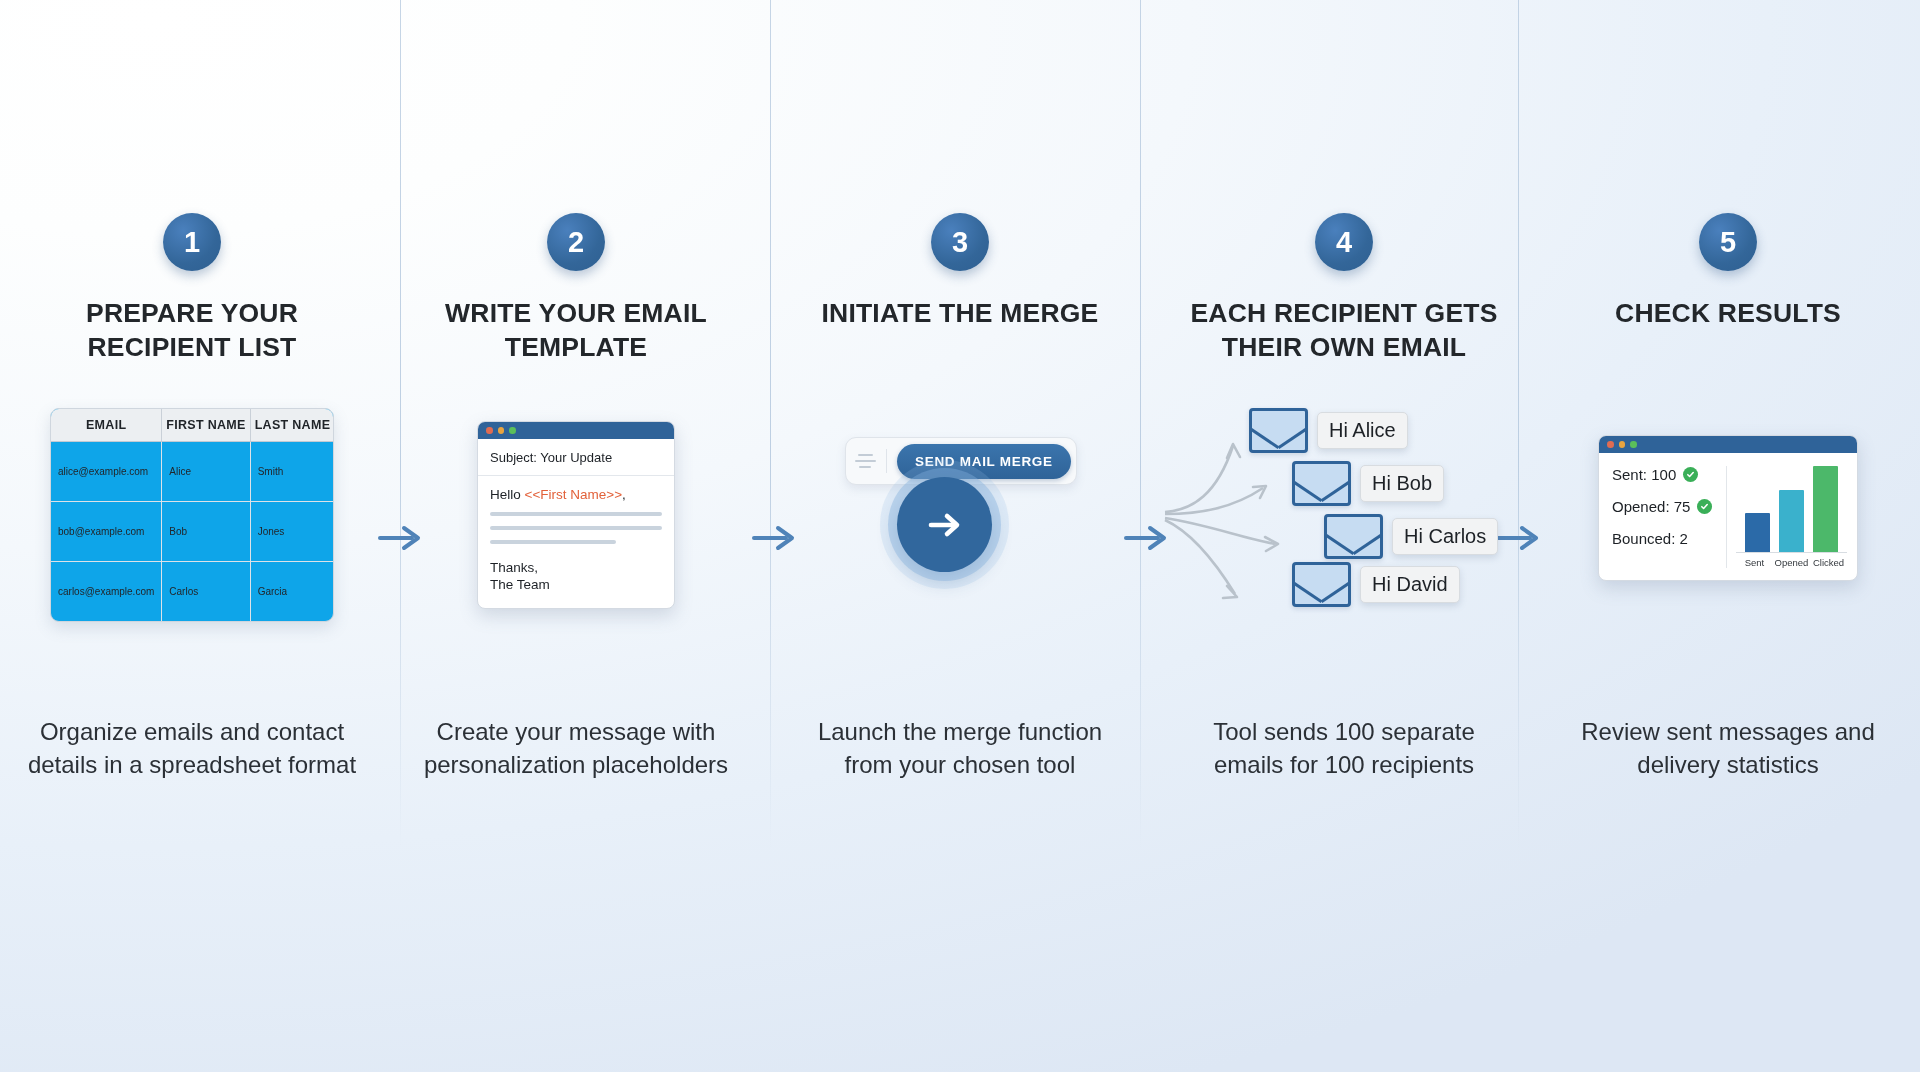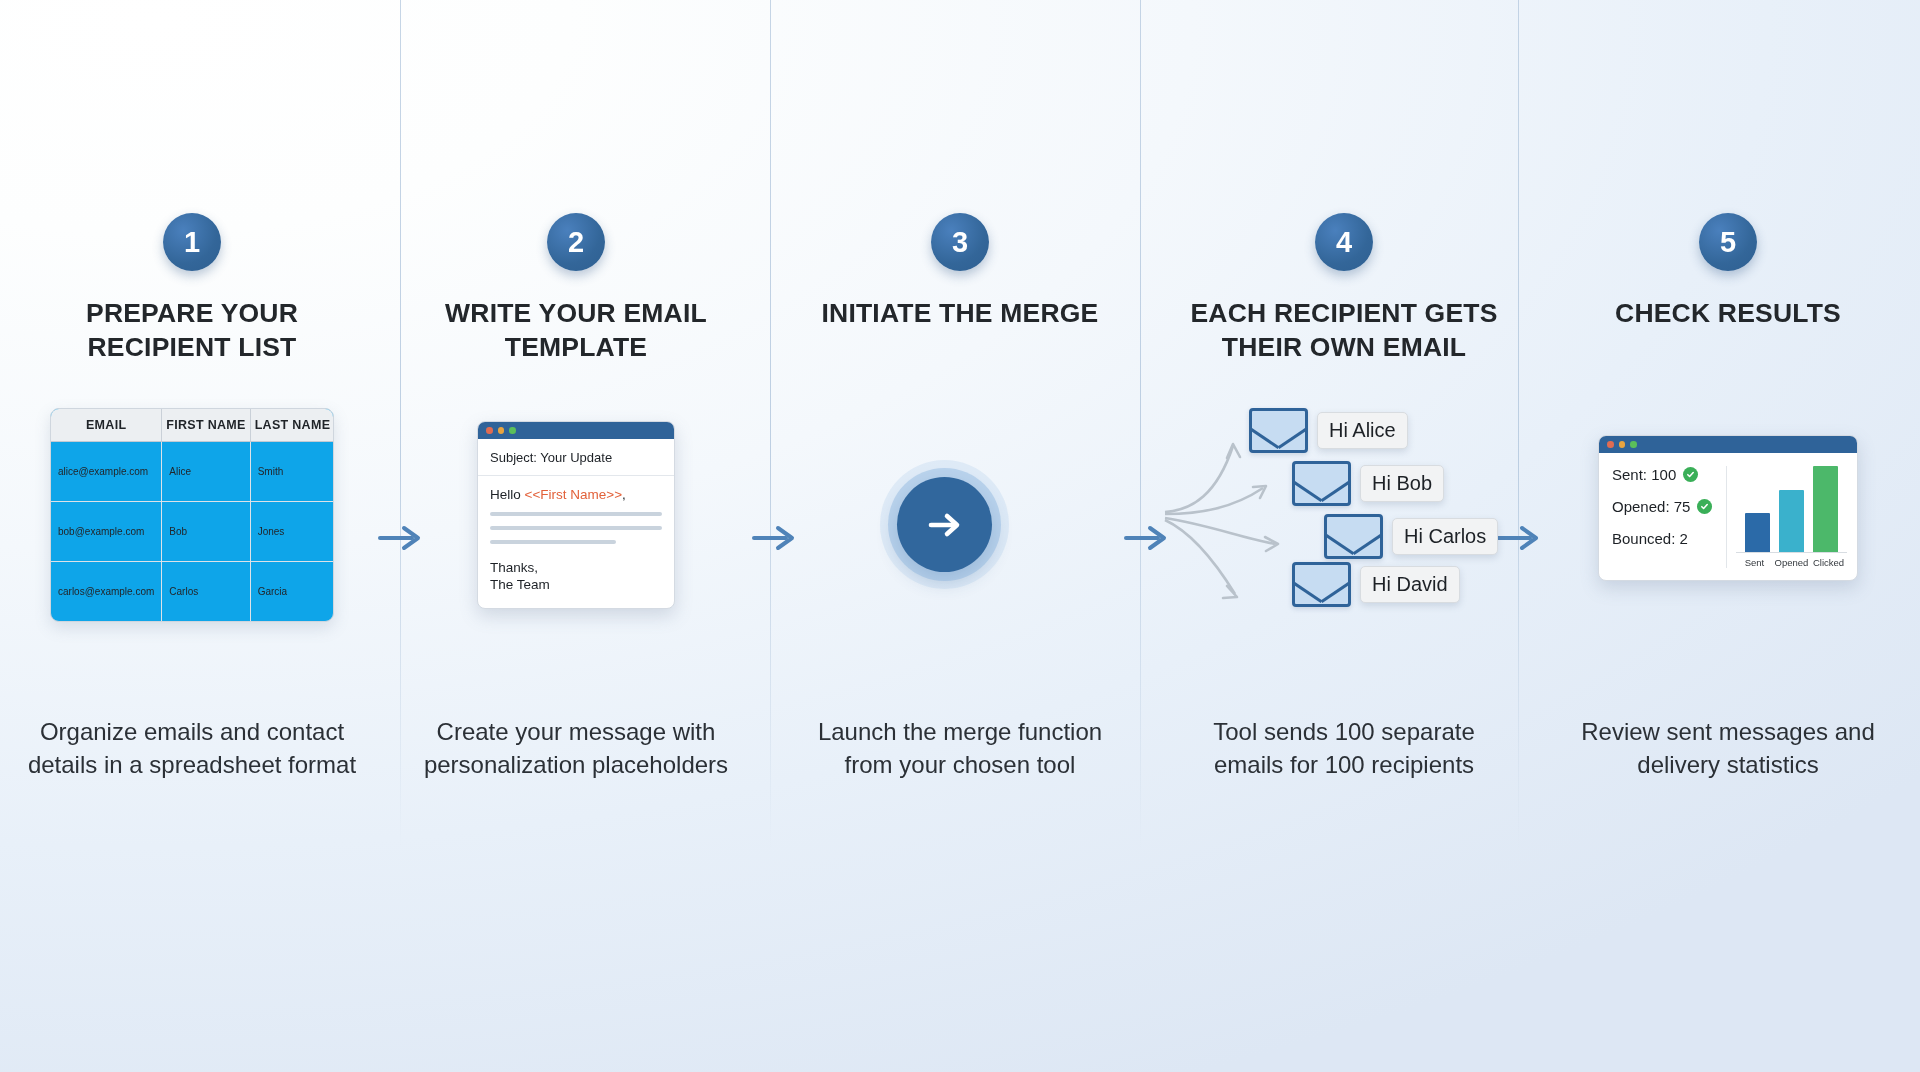--- a/index.html
+++ b/index.html
@@ -464,20 +464,28 @@
 
     <div class="caption">Create your message with personalization placeholders</div>
   </div>
 
   <div class="col">
     <div class="step-badge">3</div>
     <div class="step-title">INITIATE THE MERGE</div>
 
     <div class="visual" style="top:390px;height:250px">
       <div class="step3wrap">
+        <div class="toolbar">
+          <span class="menu-icon">
+            <i></i>
+              <i></i>
+              <i></i>
+          </span>
+          <span class="send-btn">SEND MAIL MERGE</span>
+        </div>
         <div class="circle-arrow">
           <svg width="50" height="50" viewBox="0 0 50 50">
             <path d="M11 25 H36" stroke="#ffffff" stroke-width="4.6" stroke-linecap="round" fill="none"></path>
             <path d="M27 16 L37 25 L27 34" stroke="#ffffff" stroke-width="4.6" stroke-linecap="round" stroke-linejoin="round" fill="none"></path>
           </svg>
         </div>
       </div>
     </div>
 
     <div class="caption">Launch the merge function from your chosen tool</div>

